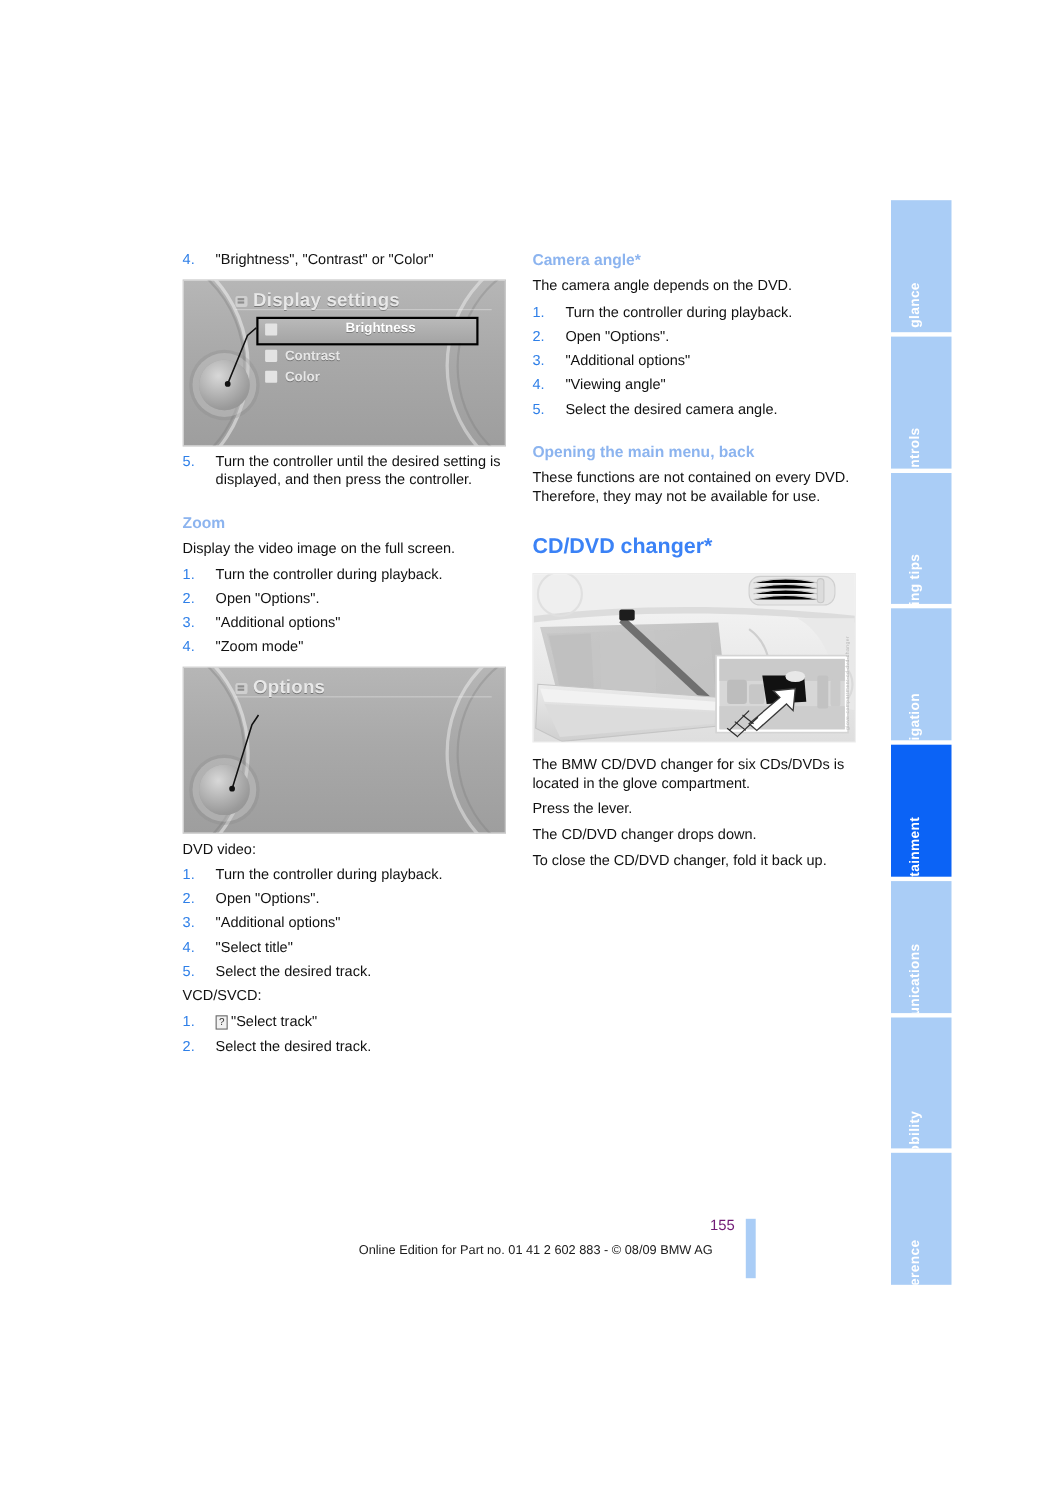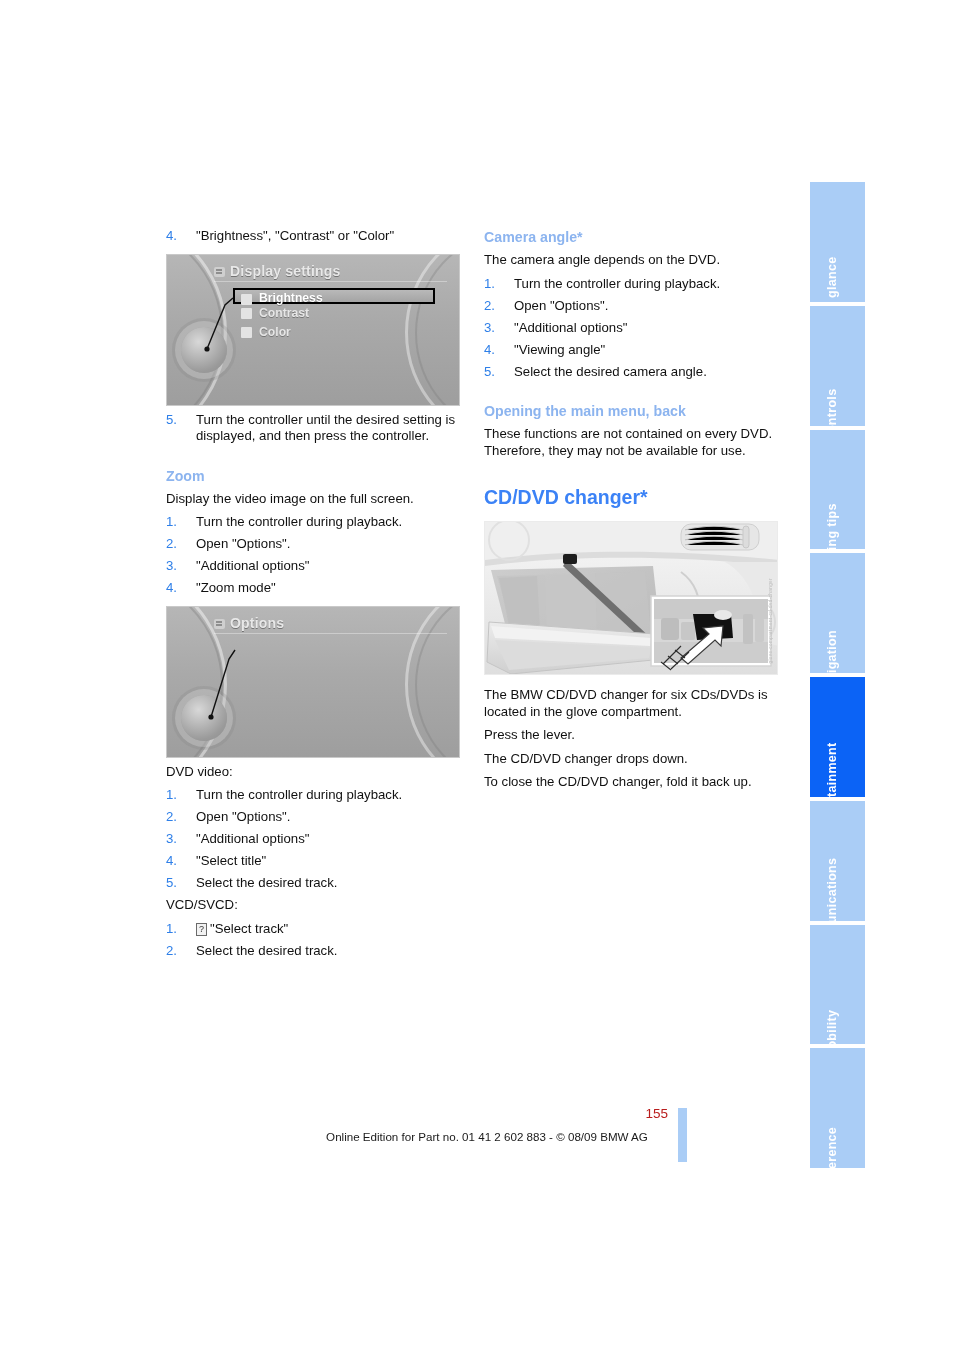--- a/index.html
+++ b/index.html
@@ -137,21 +137,21 @@
   .idrive .arc.a3 { left: 238px; top: -30px; width: 200px; height: 215px; border-color: rgba(255,255,255,0.4); }
   .idrive .arc.a4 { left: 248px; top: -22px; width: 186px; height: 200px; border-width: 2px; border-color: rgba(120,120,120,0.3); }
 
   .idrive .header {
     position: absolute;
     left: 47px;
     top: 8px;
     right: 18px;
     height: 18px;
     color: #e8e8e8;
-    font-size: 14px;
+    font-size: 17px;
     font-weight: bold;
     letter-spacing: .2px;
     text-shadow: 0 1px 0 rgba(0,0,0,.35);
   }
   .idrive .header .hdr-ico {
     display: inline-block;
     width: 11px; height: 10px;
     margin-right: 5px;
     vertical-align: -1px;
     background: #cfcfcf;
@@ -178,25 +178,26 @@
     color: #e6e6e6;
     font-size: 12.2px;
     font-weight: bold;
     line-height: 19px;
     padding-left: 22px;
     text-shadow: 0 1px 0 rgba(0,0,0,.3);
   }
   .idrive .mi.sel {
     border: 2px solid #000000;
     background: linear-gradient(180deg,#b9b9b9,#a4a4a4);
-    height: 16px;
+    height: 26px;
     line-height: 17px;
     margin-left: -4px;
     padding-left: 24px;
     color: #ffffff;
+    text-align: center;
   }
   .idrive .mi .mico {
     position: absolute;
     left: 4px; top: 4px;
     width: 11px; height: 11px;
     background: #e3e3e3;
     border-radius: 1px;
   }
   .idrive .mi.sel .mico { left: 6px; top: 4px; }
   .mico.bright { background: radial-gradient(circle, #ffffff 30%, #bcbcbc 31%, #e9e9e9 60%); border-radius:50%; }
@@ -237,21 +238,21 @@
   }
 
   
   .page-num {
     position: absolute;
     left: 596px;
     top: 1106px;
     width: 72px;
     text-align: right;
     font-size: 13.5px;
-    color: #b91c1c;
+    color: #701a75;
   }
   .pn-bar {
     position: absolute;
     left: 678px;
     top: 1108px;
     width: 9px;
     height: 54px;
     background: #aacdf6;
   }
   .footer-line {

